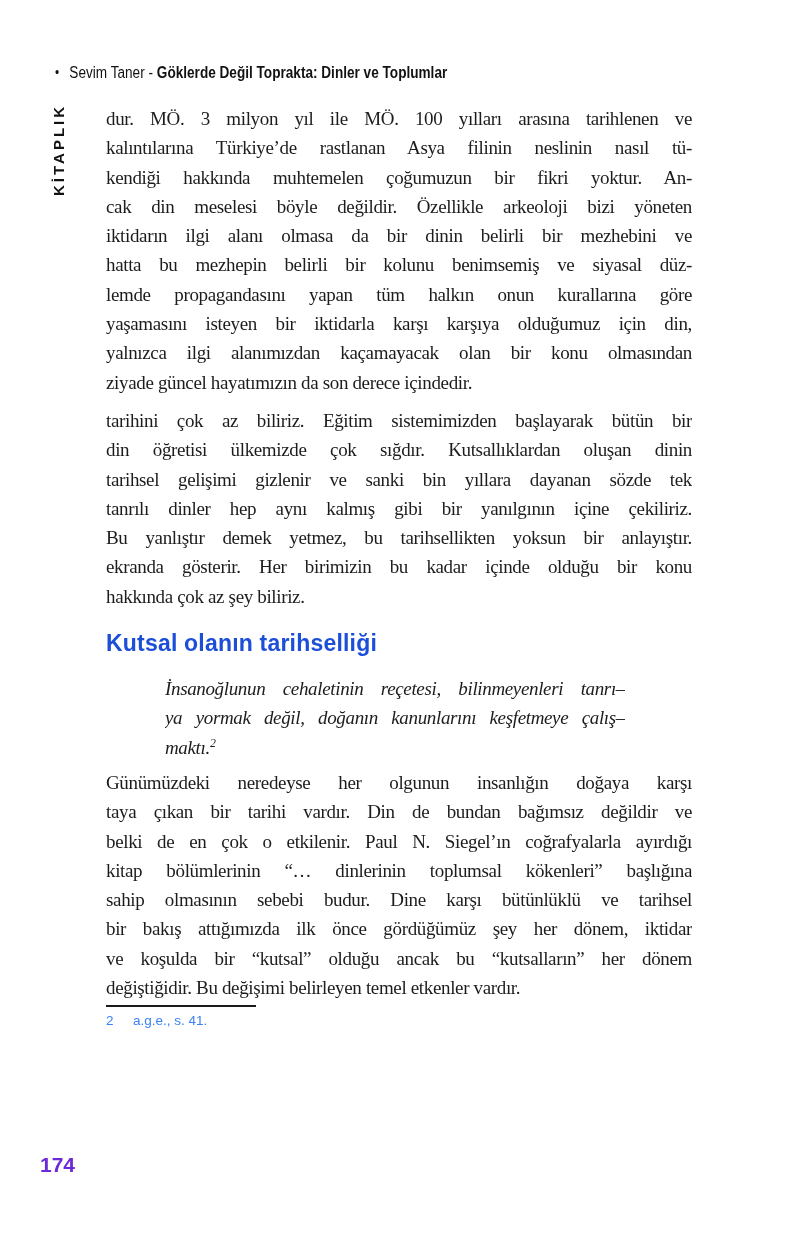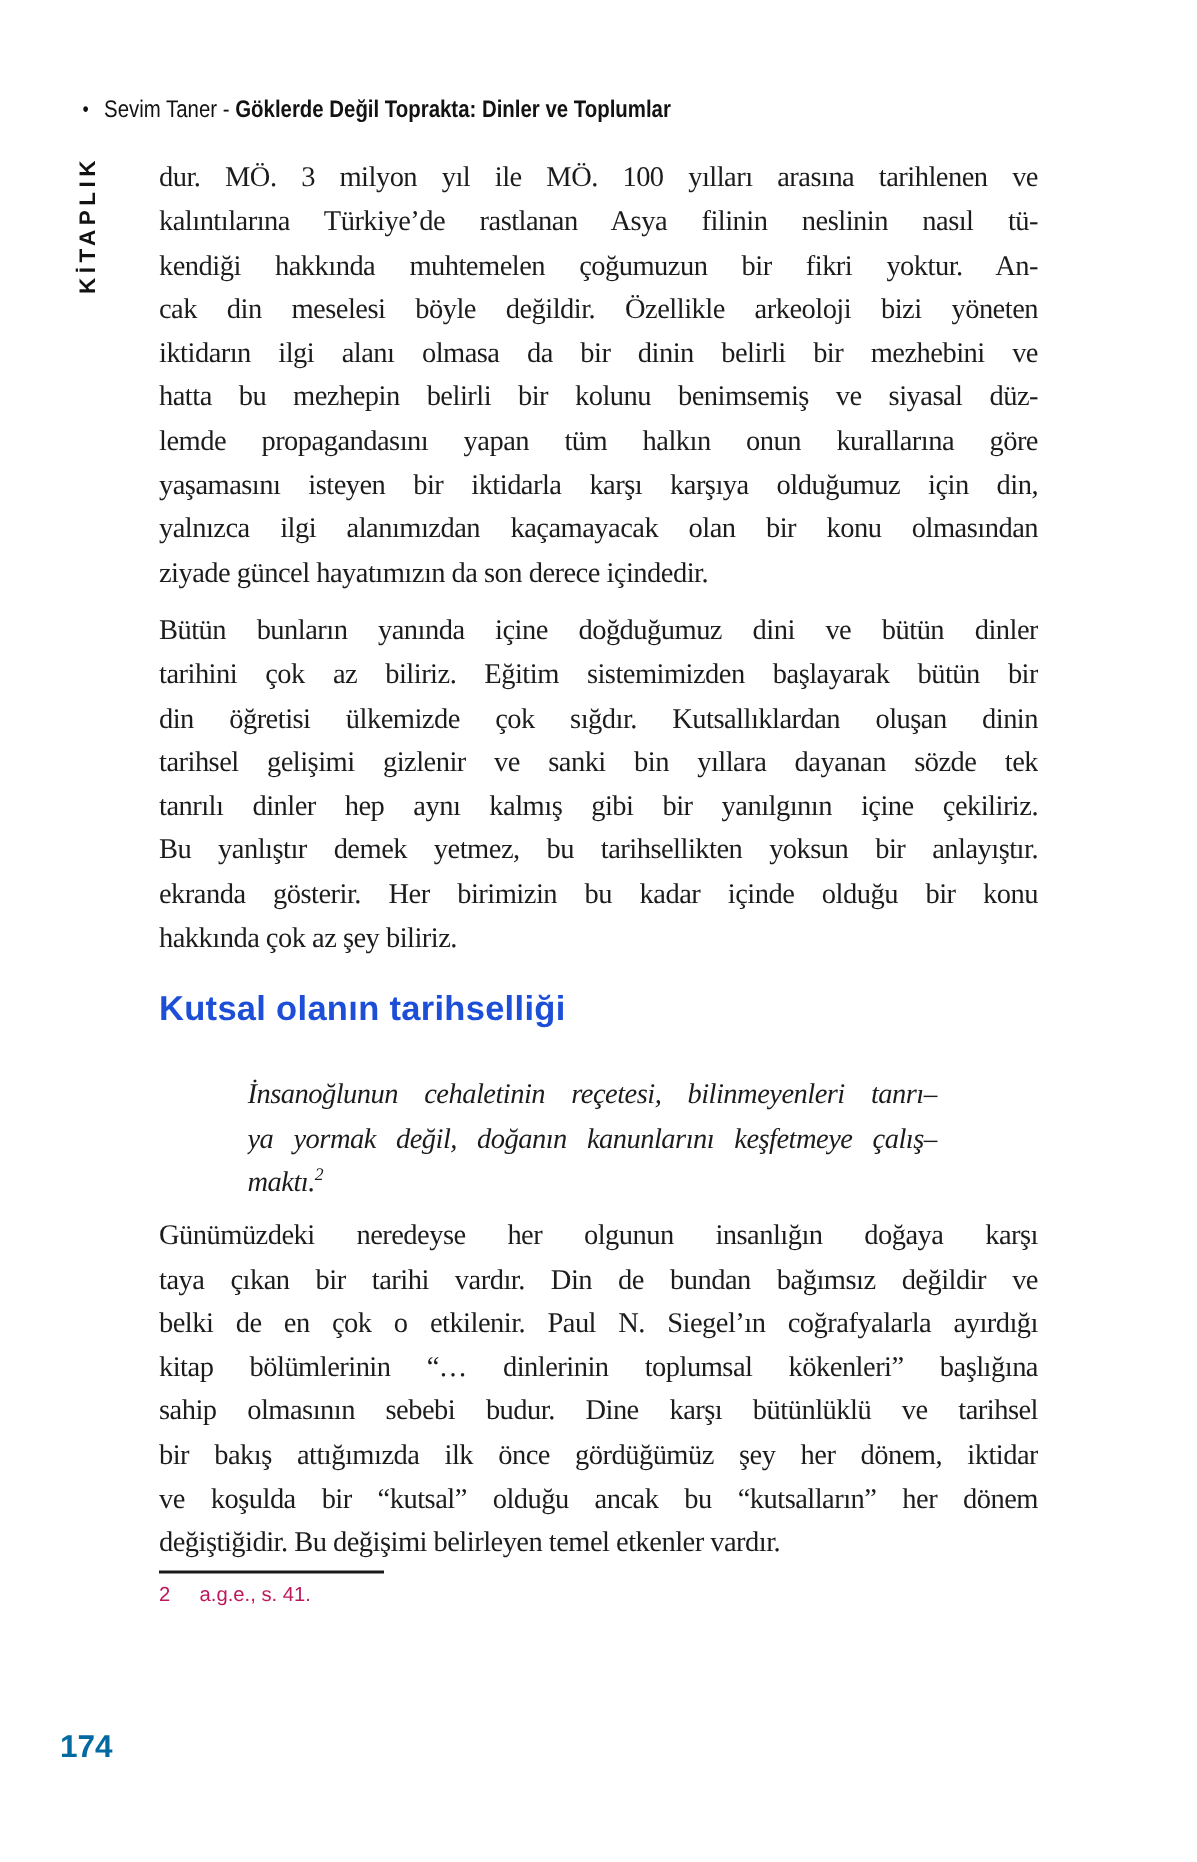--- a/index.html
+++ b/index.html
@@ -78,50 +78,50 @@
     font-family: "Liberation Sans", sans-serif;
     font-weight: 700;
     font-size: 23px;
     line-height: 30px;
     letter-spacing: 0.2px;
     color: #1d4ed8;
     text-align: left;
   }
 
   .quote {
-    margin-top: 28px;
+    margin-top: 16px;
     margin-left: 59px;
     width: 460px;
     font-style: italic;
   }
 
   .footnote { margin-top: 3px; }
   .fn-rule {
     width: 150px;
     border-top: 2px solid #1a1a1a;
   }
   .fn-text {
     margin-top: 5px;
     font-family: "Liberation Sans", sans-serif;
     font-size: 13.5px;
     line-height: 17px;
     letter-spacing: 0;
-    color: #be185d;
+    color: #3b82f6;
     text-align: left;
   }
   .fn-num { display: inline-block; width: 27px; }
 
   .page-number {
     position: absolute;
     left: 40px;
     top: 1153px;
     font-family: "Liberation Sans", sans-serif;
     font-weight: 700;
     font-size: 21px;
-    color: #0369a1;
+    color: #6d28d9;
   }
 </style>
 </head>
 <body>
 
 <div class="page">
 
   <div class="running-header">
     <span class="bullet">•</span><span class="author">Sevim Taner - </span><span class="booktitle">Göklerde Değil Toprakta: Dinler ve Toplumlar</span>
   </div>
@@ -137,21 +137,20 @@
         <div class="line"><span>cak din meselesi böyle değildir. Özellikle arkeoloji bizi yöneten</span></div>
         <div class="line"><span>iktidarın ilgi alanı olmasa da bir dinin belirli bir mezhebini ve</span></div>
         <div class="line"><span>hatta bu mezhepin belirli bir kolunu benimsemiş ve siyasal düz-</span></div>
         <div class="line"><span>lemde propagandasını yapan tüm halkın onun kurallarına göre</span></div>
         <div class="line"><span>yaşamasını isteyen bir iktidarla karşı karşıya olduğumuz için din,</span></div>
         <div class="line"><span>yalnızca ilgi alanımızdan kaçamayacak olan bir konu olmasından</span></div>
         <div class="line last"><span>ziyade güncel hayatımızın da son derece içindedir.</span></div>
       </div>
 
     <div class="para" id="para2">
-        <div class="line"><span>Bütün bunların yanında içine doğduğumuz dini ve bütün dinler</span></div>
         <div class="line"><span>tarihini çok az biliriz. Eğitim sistemimizden başlayarak bütün bir</span></div>
         <div class="line"><span>din öğretisi ülkemizde çok sığdır. Kutsallıklardan oluşan dinin</span></div>
         <div class="line"><span>tarihsel gelişimi gizlenir ve sanki bin yıllara dayanan sözde tek</span></div>
         <div class="line"><span>tanrılı dinler hep aynı kalmış gibi bir yanılgının içine çekiliriz.</span></div>
         <div class="line"><span>Bu yanlıştır demek yetmez, bu tarihsellikten yoksun bir anlayıştır.</span></div>
         <div class="line"><span>ekranda gösterir. Her birimizin bu kadar içinde olduğu bir konu</span></div>
         <div class="line last"><span>hakkında çok az şey biliriz.</span></div>
       </div>
 
     <h2 class="section-heading">Kutsal olanın tarihselliği</h2>

